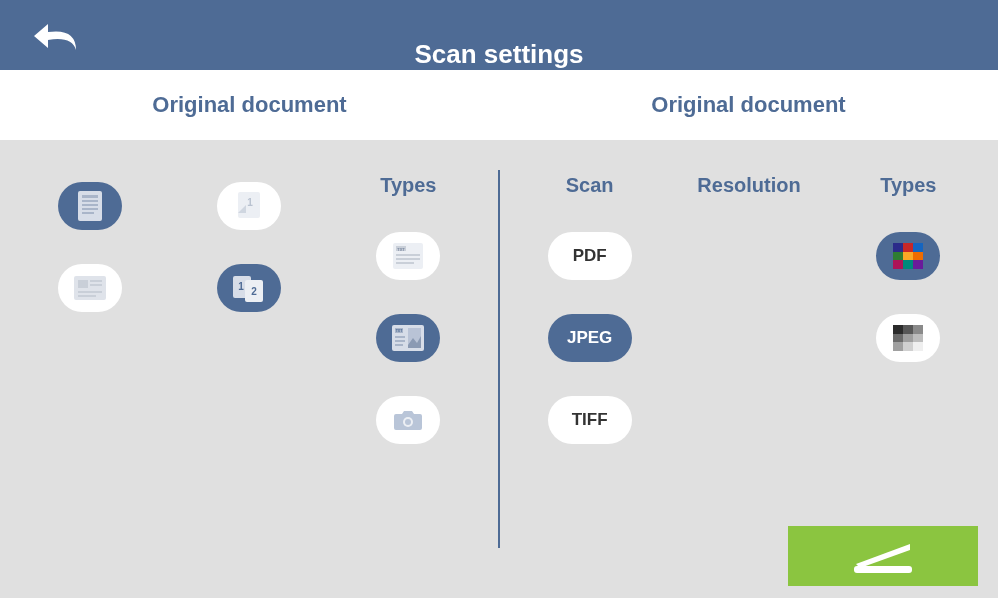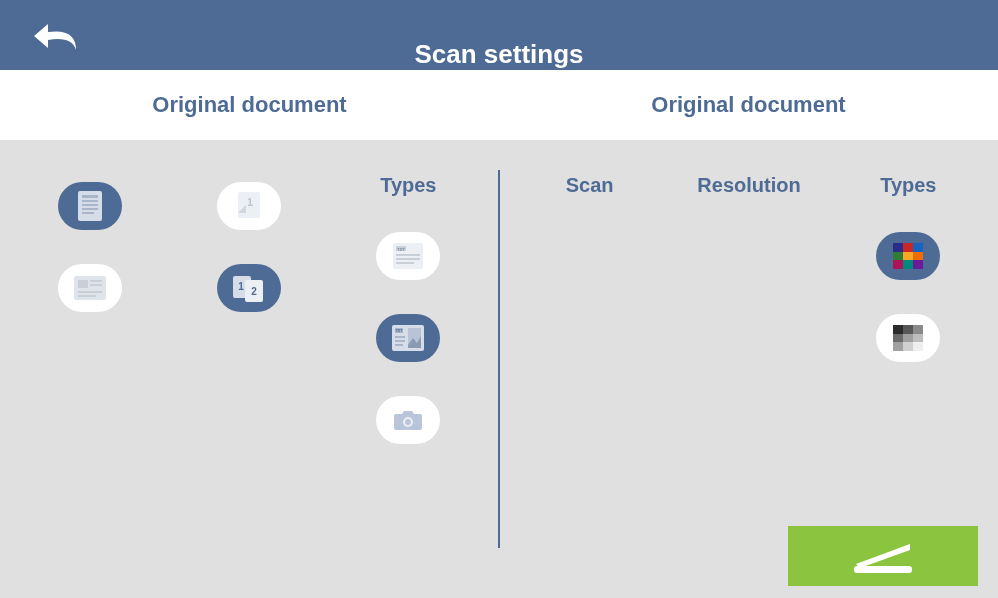--- a/index.html
+++ b/index.html
@@ -245,20 +245,25 @@
     </div>
   </div>
 
   <div class="divider"></div>
 
   <div class="right-panel">
     <div class="cols-row">
 
       <div class="col">
         <div class="col-label">Scan</div>
+        <div class="options">
+          <div class="pill wide unselected">PDF</div>
+          <div class="pill wide selected">JPEG</div>
+          <div class="pill wide unselected">TIFF</div>
+        </div>
       </div>
 
       <div class="col">
         <div class="col-label">Resolution</div>
         <div class="options">
         </div>
       </div>
 
       <div class="col">
         <div class="col-label">Types</div>

